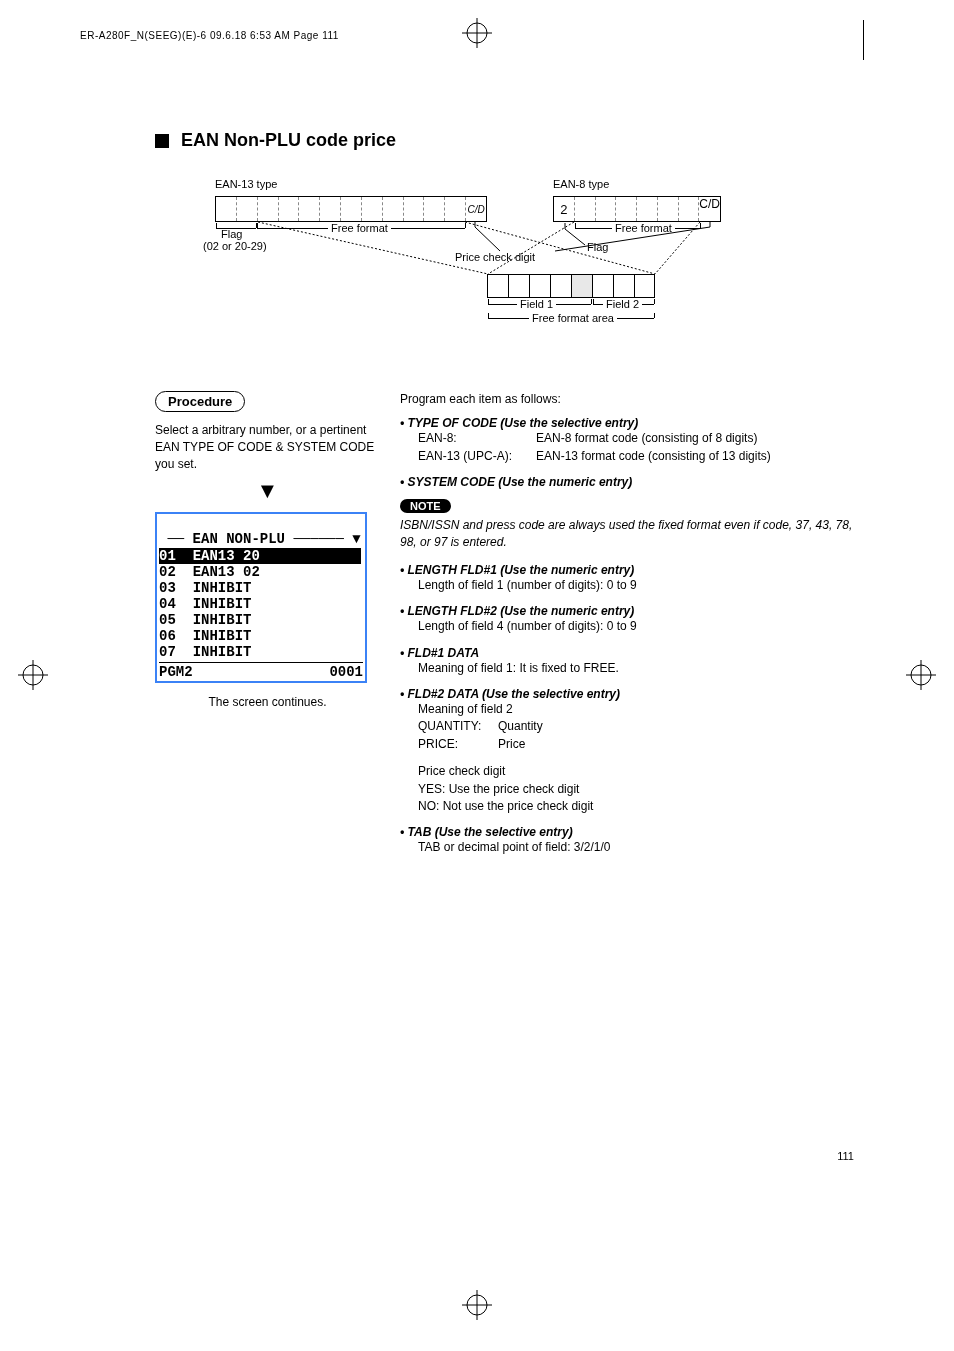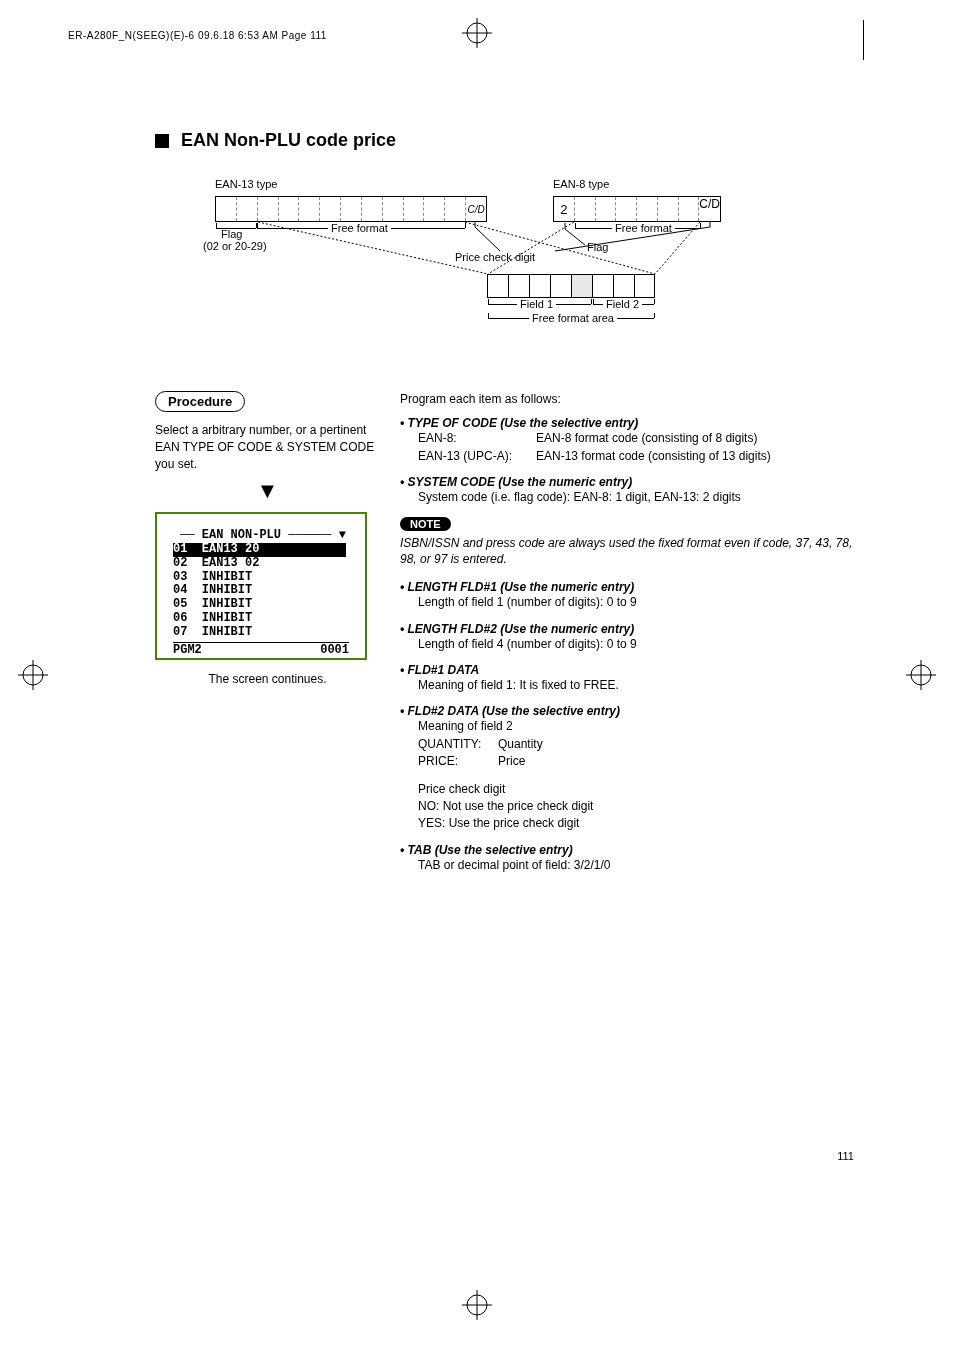--- a/index.html
+++ b/index.html
@@ -1,17 +1,17 @@
 <!DOCTYPE html>
 <html><head>
 <meta charset="utf-8">
 <style>
   * { box-sizing: border-box; margin: 0; padding: 0; }
   body { font-family: Arial, Helvetica, sans-serif; font-size: 12px; color: #000; background: #fff; width: 954px; position: relative; height: 1351px; }
-  .header-line { position: absolute; top: 30px; left: 68px; font-size: 10px; letter-spacing: 0.5px; }
+  .header-line { position: absolute; top: 30px; left: 80px; font-size: 10px; letter-spacing: 0.5px; }
   .crop-top { position: absolute; top: 18px; left: 462px; }
   .crop-top svg { width: 30px; height: 30px; }
   .crop-left { position: absolute; top: 660px; left: 18px; }
   .crop-left svg { width: 30px; height: 30px; }
   .crop-right { position: absolute; top: 660px; right: 18px; }
   .crop-right svg { width: 30px; height: 30px; }
   .crop-bottom { position: absolute; top: 1290px; left: 462px; }
   .crop-bottom svg { width: 30px; height: 30px; }
   .vline-top { position: absolute; top: 20px; right: 90px; width: 1px; height: 40px; background: #000; }
   .page-content { position: absolute; top: 130px; left: 155px; width: 700px; }
@@ -32,21 +32,21 @@
   .tick { position: absolute; width: 1px; height: 5px; background: #000; }
   .lower-boxes { position: absolute; top: 93px; left: 272px; display: flex; gap: 0; }
   .lower-boxes .lb { width: 21px; height: 24px; border: 1px solid #000; border-right: none; }
   .lower-boxes .lb:last-child { border-right: 1px solid #000; }
   .proc-row { display: flex; gap: 20px; }
   .left-col { width: 225px; }
   .right-col { flex: 1; }
   .procedure-pill { border: 1.5px solid #000; border-radius: 12px; padding: 2px 12px; font-weight: bold; font-size: 13px; display: inline-block; margin-bottom: 10px; }
   .proc-text { font-size: 12px; line-height: 1.4; margin-bottom: 6px; }
   .down-arrow { text-align: center; font-size: 22px; margin: 4px 0 8px; }
-  .screen-box { border: 2px solid #4d7c0f; width: 212px; font-family: "Courier New", monospace; font-size: 12px; font-weight: bold; line-height: 1.15; padding: 1px 16px; white-space: pre; position: relative; }
+  .screen-box { border: 2px solid #3b82f6; width: 212px; font-family: "Courier New", monospace; font-size: 14px; font-weight: bold; line-height: 1.15; padding: 1px 2px; white-space: pre; position: relative; }
   .screen-box .hl { background: #000; color: #fff; display: inline-block; }
   .screen-box .status { border-top: 1.5px solid #000; margin-top: 2px; padding-top: 1px; display: flex; justify-content: space-between; }
   .screen-cont { text-align: center; font-size: 12px; margin-top: 12px; }
   .rt-para { font-size: 12px; line-height: 1.45; margin-bottom: 8px; }
   .rt-item { margin-bottom: 10px; }
   .rt-item-title { font-weight: bold; font-size: 12px; font-style: italic; }
   .rt-item-body { font-size: 12px; line-height: 1.45; padding-left: 18px; }
   .rt-item-body-row { display:flex; }
   .rt-item-body-row .lbl { width: 118px; flex-shrink:0; }
   .note-pill { background: #000; color: #fff; border-radius: 10px; padding: 1px 10px; font-weight: bold; font-size: 11px; display: inline-block; margin-bottom: 4px; }
@@ -205,21 +205,20 @@
             </div>
           <div class="rt-item-body-row">
               <span class="lbl">EAN-13 (UPC-A):</span>
               <span>EAN-13 format code (consisting of 13 digits)</span>
             </div>
         </div>
       </div>
 
       <div class="rt-item">
         <div class="rt-item-title">• SYSTEM CODE (Use the numeric entry)</div>
-        <div class="rt-item-body">System code (i.e. flag code):  EAN-8: 1 digit, EAN-13: 2 digits</div>
       </div>
 
       <div class="note-pill">NOTE</div>
       <div class="note-text">ISBN/ISSN and press code are always used the  fixed format even if code, 37, 43, 78, 98, or 97 is entered.</div>
 
       <div class="rt-item">
         <div class="rt-item-title">• LENGTH FLD#1 (Use the numeric entry)</div>
         <div class="rt-item-body">Length of field 1 (number of digits): 0 to 9</div>
       </div>
 
@@ -244,22 +243,22 @@
           <div class="rt-item-body-row">
               <span style="width:80px;">PRICE:</span>
               <span>Price</span>
             </div>
         </div>
       </div>
 
       <div class="rt-item">
         <div class="rt-item-body">
           <div>Price check digit</div>
+          <div>YES:  Use the price check digit</div>
           <div>NO:   Not use the price check digit</div>
-          <div>YES:  Use the price check digit</div>
         </div>
       </div>
 
       <div class="rt-item">
         <div class="rt-item-title">• TAB (Use the selective entry)</div>
         <div class="rt-item-body">TAB or decimal point of field: 3/2/1/0</div>
       </div>
     </div>
   </div>
 </div>

